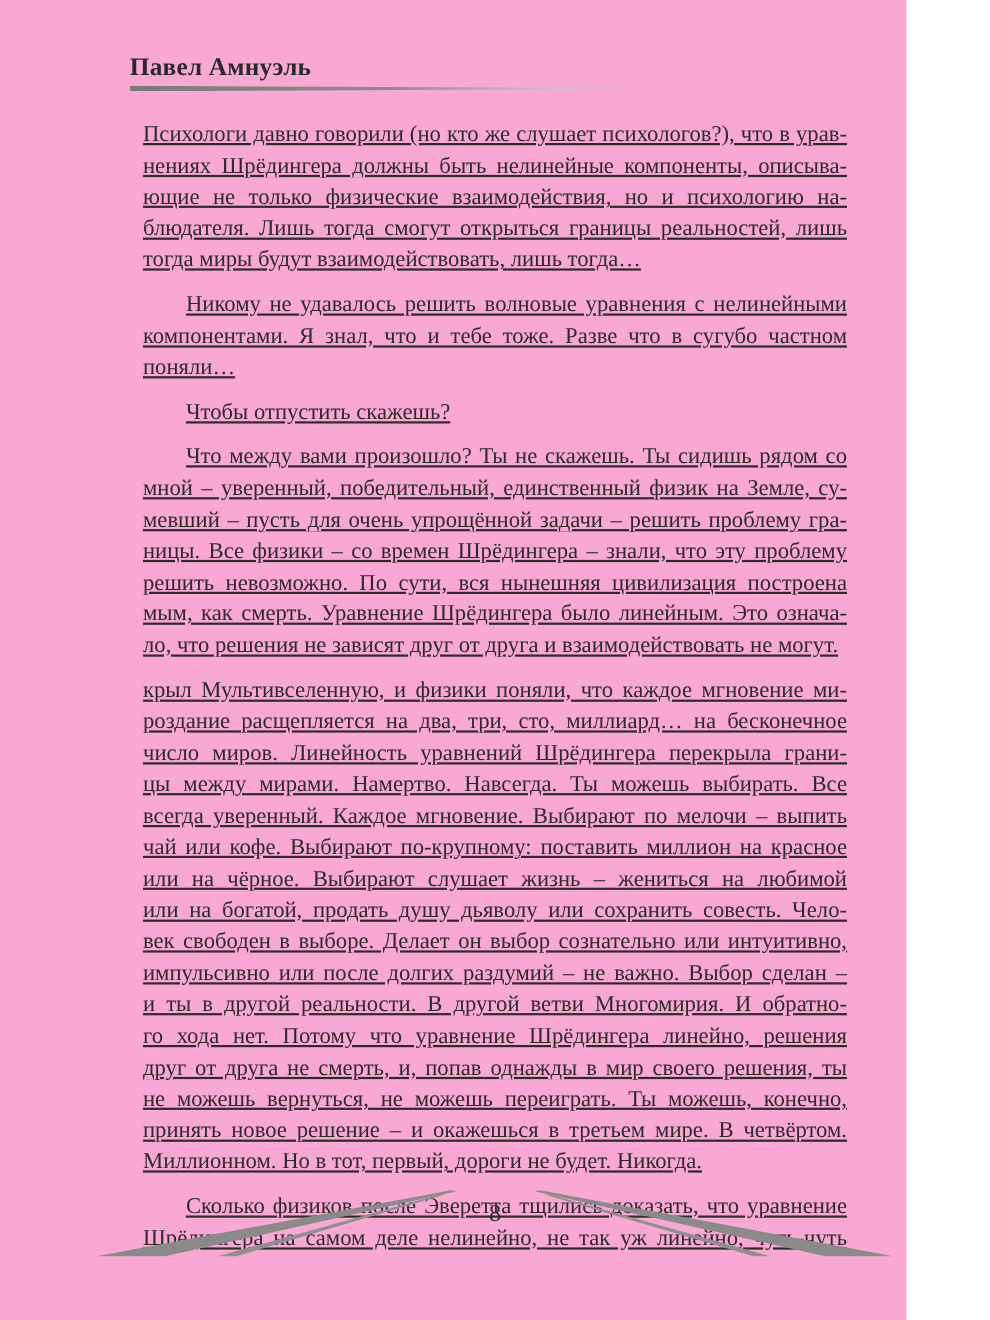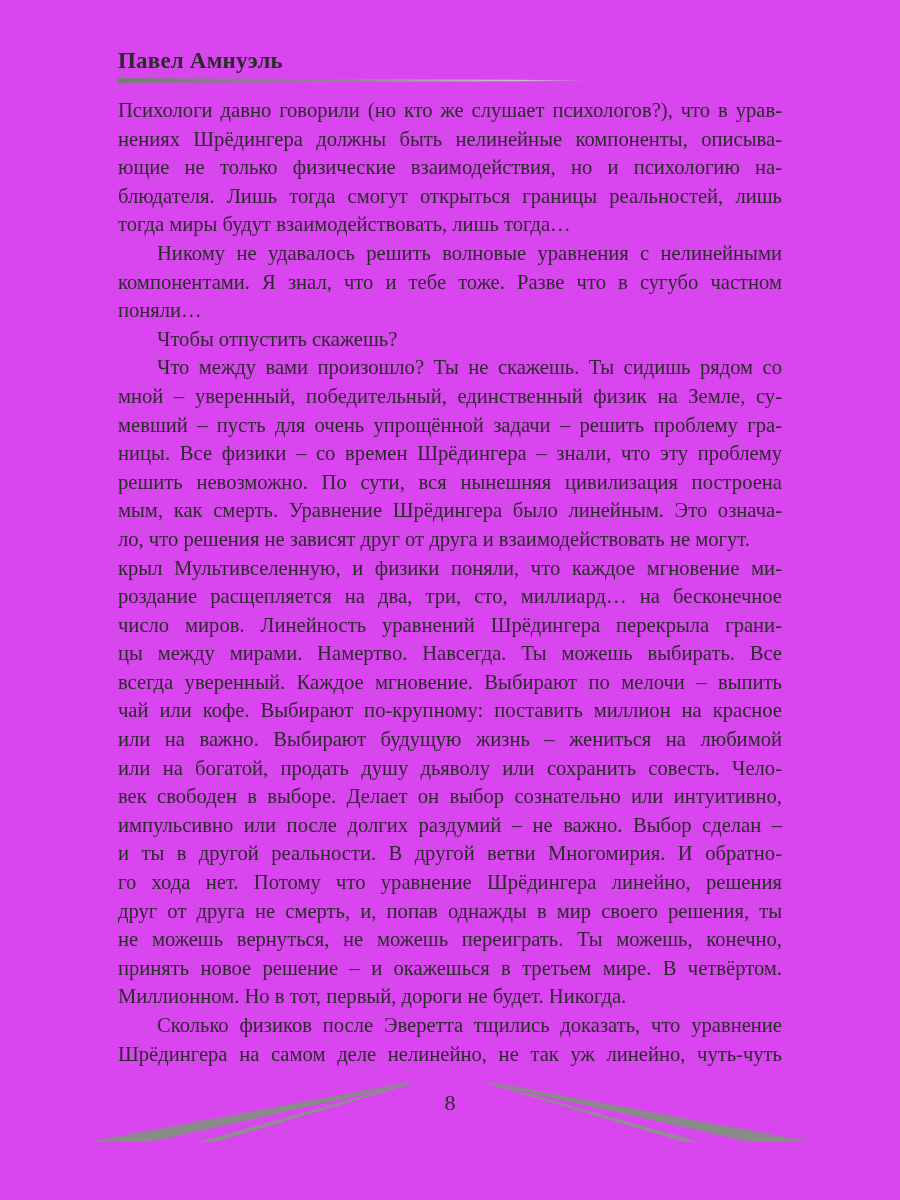--- a/index.html
+++ b/index.html
@@ -1,34 +1,34 @@
 <!DOCTYPE html>
 <html><head>
 <meta charset="utf-8">
 <style>
   html, body { margin: 0; padding: 0; background: #ffffff; }
   body { width: 900px; height: 1200px; position: relative; overflow: hidden; }
-  .page { position: absolute; left: 0; top: 0; width: 900px; height: 1200px; background: #d946ef; }
+  .page { position: absolute; left: 0; top: 0; width: 824px; height: 1200px; background: #f9a8d4; }
   .running-head {
     position: absolute; left: 118px; top: 48px;
     font-family: "Liberation Serif", "DejaVu Serif", serif;
     font-size: 23px; font-weight: bold; color: #2a2a2a; letter-spacing: 0.2px;
   }
   .head-rule {
     position: absolute; left: 118px; top: 78px; width: 472px; height: 5px;
     background: linear-gradient(to right, #7a7a7a 0%, #8c8c8c 50%, #c8c8c8 85%, rgba(255,255,255,0) 100%);
     clip-path: polygon(0 0, 100% 45%, 100% 55%, 0 100%);
   }
   .body-text {
     position: absolute; left: 118px; top: 96px; width: 664px;
     font-family: "Liberation Serif", "DejaVu Serif", serif;
     font-size: 20.6px; line-height: 28.6px; color: #2b2b2b;
     text-align: justify; hyphens: manual;
   }
-  .body-text p { margin: 0; text-indent: 0; }
+  .body-text p { margin: 12px; text-indent: 0; text-decoration: underline; }
   .line { display: block; text-align: justify; text-align-last: justify; white-space: nowrap; }
   .line.last { text-align-last: left; }
   .folio {
     position: absolute; left: 0; width: 900px; top: 1090px; text-align: center;
     font-family: "Liberation Serif", "DejaVu Serif", serif;
     font-size: 22px; color: #2b2b2b;
   }
   .ornament { position: absolute; left: 0; top: 1075px; width: 900px; height: 70px; }
 </style>
 </head>
@@ -64,21 +64,21 @@
         <span class="line">мым, как смерть. Уравнение Шрёдингера было линейным. Это означа-</span>
         <span class="line last">ло, что решения не зависят друг от друга и взаимодействовать не могут.</span>
       </p>
       <p>
         <span class="line">крыл Мультивселенную, и физики поняли, что каждое мгновение ми-</span>
         <span class="line">роздание расщепляется на два, три, сто, миллиард… на бесконечное</span>
         <span class="line">число миров. Линейность уравнений Шрёдингера перекрыла грани-</span>
         <span class="line">цы между мирами. Намертво. Навсегда. Ты можешь выбирать. Все</span>
         <span class="line">всегда уверенный. Каждое мгновение. Выбирают по мелочи – выпить</span>
         <span class="line">чай или кофе. Выбирают по-крупному: поставить миллион на красное</span>
-        <span class="line">или на важно. Выбирают будущую жизнь – жениться на любимой</span>
+        <span class="line">или на чёрное. Выбирают слушает жизнь – жениться на любимой</span>
         <span class="line">или на богатой, продать душу дьяволу или сохранить совесть. Чело-</span>
         <span class="line">век свободен в выборе. Делает он выбор сознательно или интуитивно,</span>
         <span class="line">импульсивно или после долгих раздумий – не важно. Выбор сделан –</span>
         <span class="line">и ты в другой реальности. В другой ветви Многомирия. И обратно-</span>
         <span class="line">го хода нет. Потому что уравнение Шрёдингера линейно, решения</span>
         <span class="line">друг от друга не смерть, и, попав однажды в мир своего решения, ты</span>
         <span class="line">не можешь вернуться, не можешь переиграть. Ты можешь, конечно,</span>
         <span class="line">принять новое решение – и окажешься в третьем мире. В четвёртом.</span>
         <span class="line last">Миллионном. Но в тот, первый, дороги не будет. Никогда.</span>
       </p>

